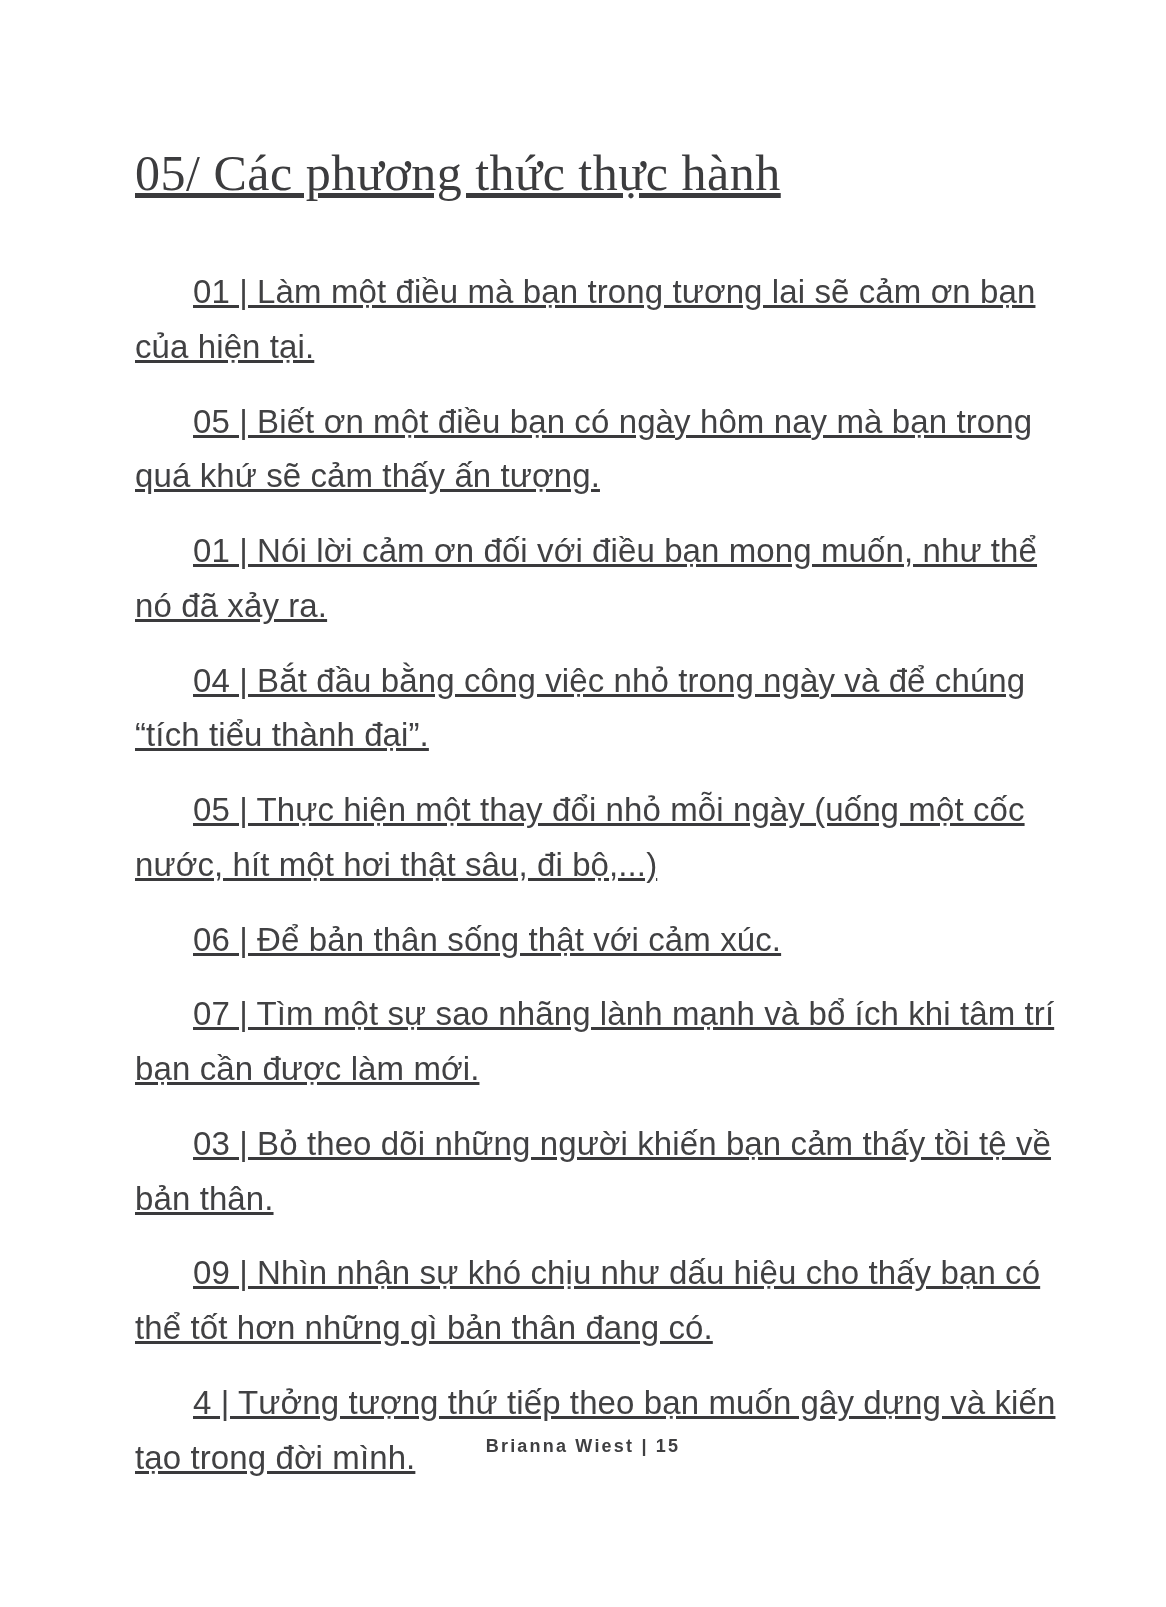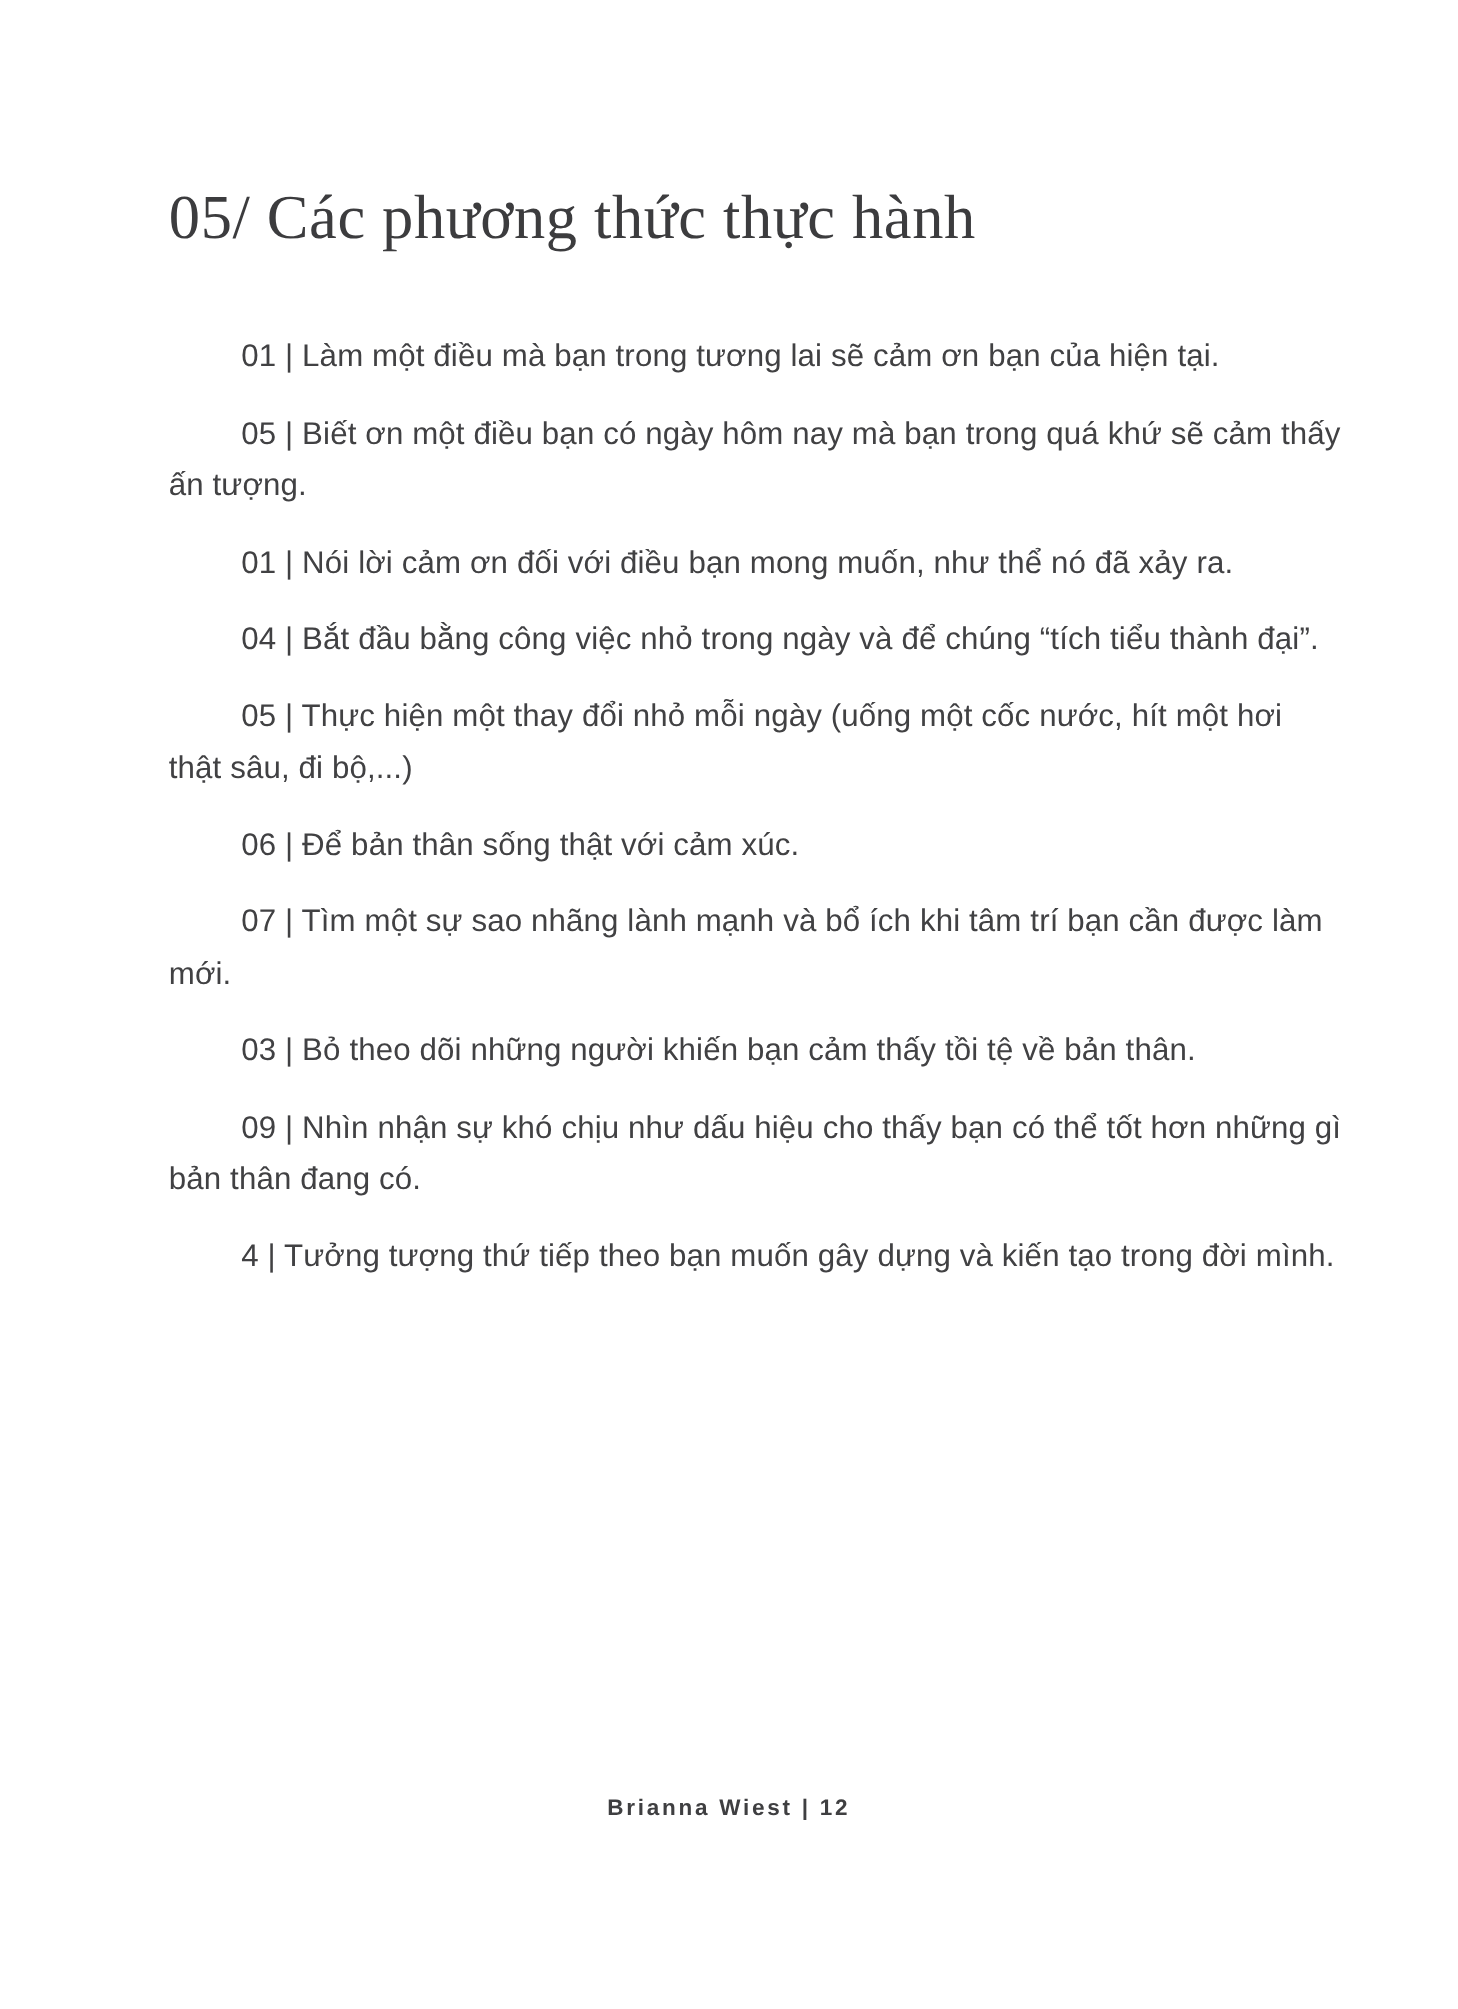--- a/index.html
+++ b/index.html
@@ -13,20 +13,21 @@
     font-family: "Liberation Sans", sans-serif;
     color: #3a3a3c;
     overflow: hidden;
   }
   .page {
     position: relative;
     width: 1166px;
     height: 1607px;
     box-sizing: border-box;
     padding: 140px 92px 0 135px;
+    text-decoration: underline;
   }
   .title {
     font-family: "Liberation Serif", serif;
     font-size: 50px;
     line-height: 1.34;
     letter-spacing: 0.5px;
     color: #3c3c3e;
     margin: 0 0 58px 0;
     font-weight: 400;
   }
@@ -34,21 +35,21 @@
     display: block;
     white-space: nowrap;
   }
   .body-list {
     margin: 0;
     padding: 0;
     list-style: none;
   }
   .item {
     font-family: "Liberation Sans", sans-serif;
-    font-size: 25px;
+    font-size: 33px;
     line-height: 1.66;
     color: #414143;
     margin: 0 0 20px 0;
     text-indent: 58px;
     text-align: left;
     letter-spacing: 0.1px;
   }
   .footer {
     position: absolute;
     left: 0;
@@ -77,15 +78,15 @@
     <li class="item">01 | Nói lời cảm ơn đối với điều bạn mong muốn, như thể nó đã xảy ra.</li>
     <li class="item">04 | Bắt đầu bằng công việc nhỏ trong ngày và để chúng “tích tiểu thành đại”.</li>
     <li class="item">05 | Thực hiện một thay đổi nhỏ mỗi ngày (uống một cốc nước, hít một hơi thật sâu, đi bộ,...)</li>
     <li class="item">06 | Để bản thân sống thật với cảm xúc.</li>
     <li class="item">07 | Tìm một sự sao nhãng lành mạnh và bổ ích khi tâm trí bạn cần được làm mới.</li>
     <li class="item">03 | Bỏ theo dõi những người khiến bạn cảm thấy tồi tệ về bản thân.</li>
     <li class="item">09 | Nhìn nhận sự khó chịu như dấu hiệu cho thấy bạn có thể tốt hơn những gì bản thân đang có.</li>
     <li class="item">4 | Tưởng tượng thứ tiếp theo bạn muốn gây dựng và kiến tạo trong đời mình.</li>
   </ul>
 
-  <div class="footer">Brianna Wiest | 12</div>
+  <div class="footer">Brianna Wiest | 15</div>
 
 </div>
 
 </body></html>

